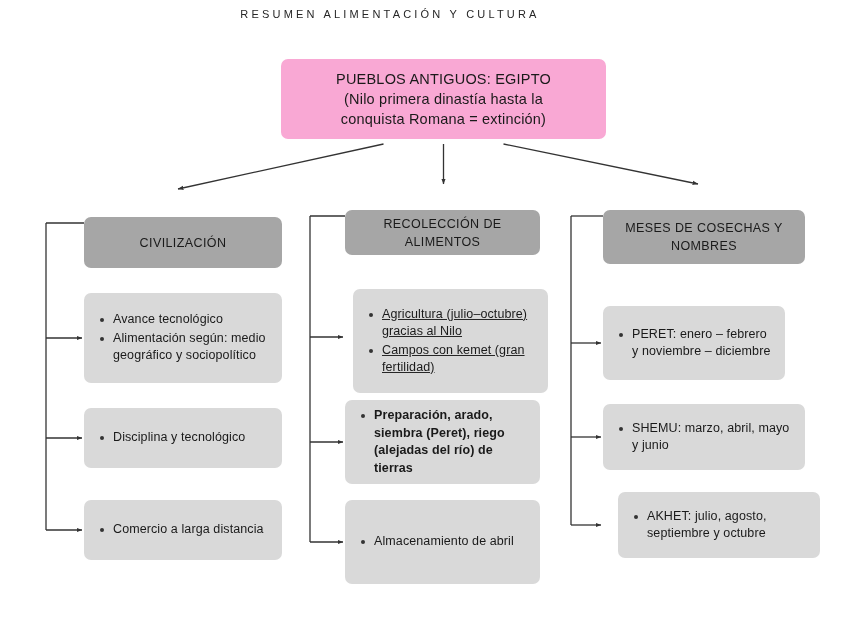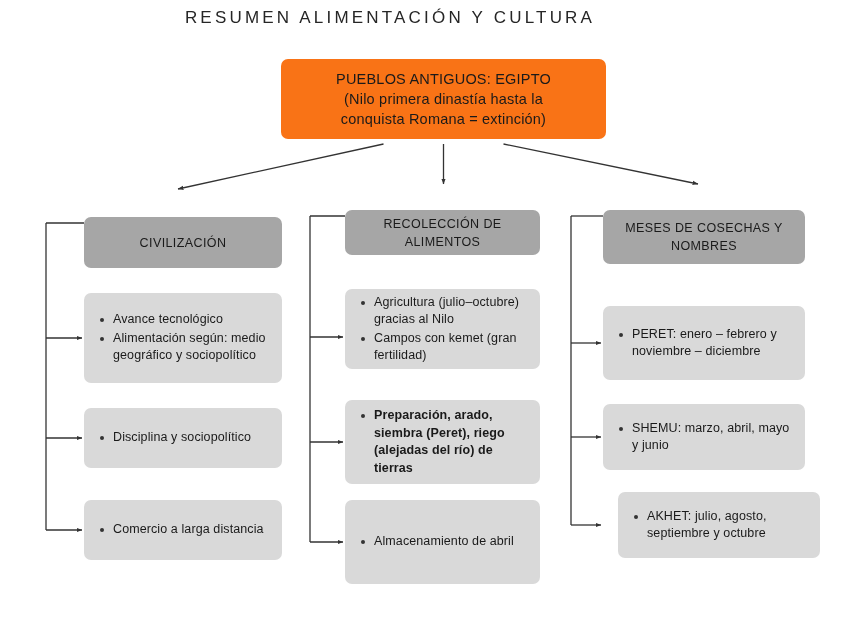--- a/index.html
+++ b/index.html
@@ -27,21 +27,21 @@
     width: 848px;
     height: 636px;
     pointer-events: none;
   }
   .node {
     position: absolute;
     box-sizing: border-box;
     border-radius: 7px;
   }
   .root-node {
-    background: #f97316;
+    background: #f9a8d4;
     display: flex;
     flex-direction: column;
     align-items: center;
     justify-content: center;
     text-align: center;
     padding: 10px 14px;
   }
   .root-line {
     font-size: 14.5px;
     line-height: 20px;
@@ -94,21 +94,21 @@
     height: 4px;
     border-radius: 50%;
     background: #333333;
   }
   #page-title {
     position: absolute;
     left: 0;
     top: 8px;
     width: 780px;
     text-align: center;
-    font-size: 17px;
+    font-size: 11px;
     letter-spacing: 3.2px;
     color: #262626;
   }
 </style>
 </head>
 <body>
 
 <div id="canvas">
 
   <div id="page-title">RESUMEN ALIMENTACIÓN Y CULTURA</div>
@@ -151,51 +151,51 @@
         <div class="header-label">CIVILIZACIÓN</div>
       </div>
       <div class="node content-node" style="left: 84px; top: 293px; width: 198px; height: 90px;">
         <ul class="bullets">
           <li>Avance tecnológico</li>
           <li>Alimentación según: medio geográfico y sociopolítico</li>
         </ul>
       </div>
       <div class="node content-node" style="left: 84px; top: 408px; width: 198px; height: 60px;">
         <ul class="bullets">
-          <li>Disciplina y sociopolítico</li>
+          <li>Disciplina y tecnológico</li>
         </ul>
       </div>
       <div class="node content-node" style="left: 84px; top: 500px; width: 198px; height: 60px;">
         <ul class="bullets">
           <li>Comercio a larga distancia</li>
         </ul>
       </div>
       <div class="node header-node" style="left: 345px; top: 210px; width: 195px; height: 45px;">
         <div class="header-label">RECOLECCIÓN DE ALIMENTOS</div>
       </div>
-      <div class="node content-node" style="left: 345px; top: 289px; width: 195px; height: 80px;">
+      <div class="node content-node" style="left: 353px; top: 289px; width: 195px; height: 104px; text-decoration: underline;">
         <ul class="bullets">
           <li>Agricultura (julio–octubre) gracias al Nilo</li>
           <li>Campos con kemet (gran fertilidad)</li>
         </ul>
       </div>
       <div class="node content-node" style="left: 345px; top: 400px; width: 195px; height: 84px; font-weight: bold;">
         <ul class="bullets">
           <li>Preparación, arado, siembra (Peret), riego (alejadas del río) de tierras</li>
         </ul>
       </div>
       <div class="node content-node" style="left: 345px; top: 500px; width: 195px; height: 84px;">
         <ul class="bullets">
           <li>Almacenamiento de abril</li>
         </ul>
       </div>
       <div class="node header-node" style="left: 603px; top: 210px; width: 202px; height: 54px;">
         <div class="header-label">MESES DE COSECHAS Y NOMBRES</div>
       </div>
-      <div class="node content-node" style="left: 603px; top: 306px; width: 202px; height: 74px;">
+      <div class="node content-node" style="left: 603px; top: 306px; width: 182px; height: 74px;">
         <ul class="bullets">
           <li>PERET: enero – febrero y noviembre – diciembre</li>
         </ul>
       </div>
       <div class="node content-node" style="left: 603px; top: 404px; width: 202px; height: 66px;">
         <ul class="bullets">
           <li>SHEMU: marzo, abril, mayo y junio</li>
         </ul>
       </div>
       <div class="node content-node" style="left: 618px; top: 492px; width: 202px; height: 66px;">

